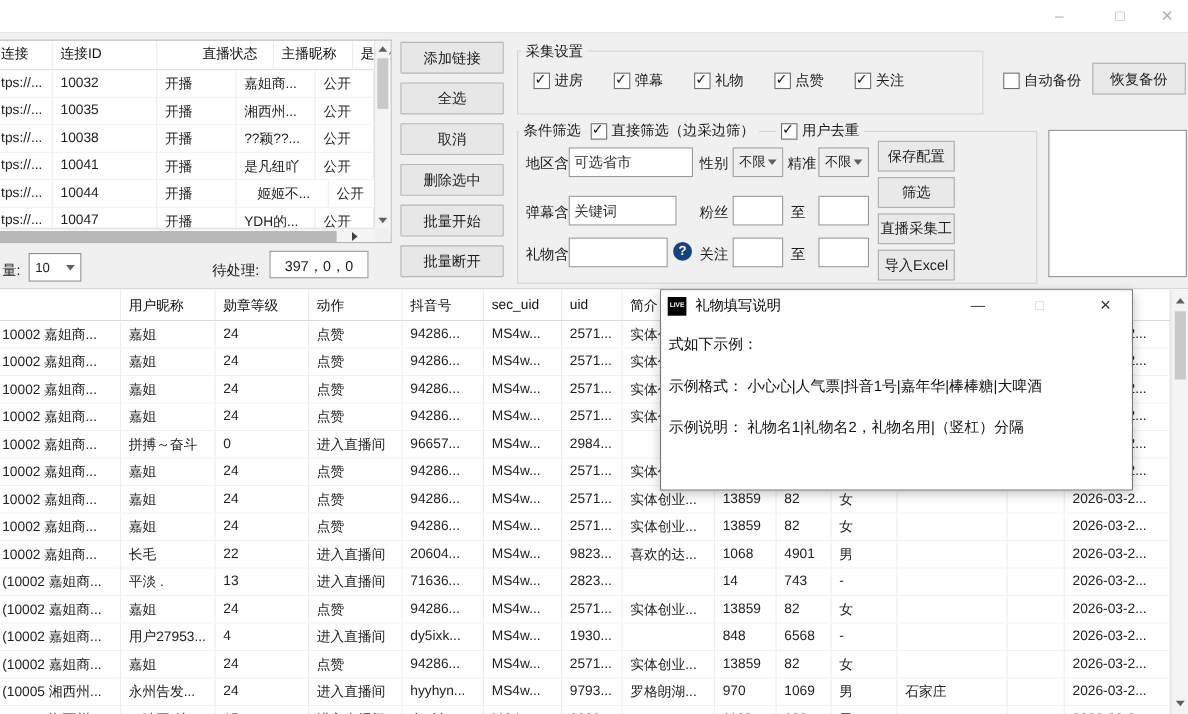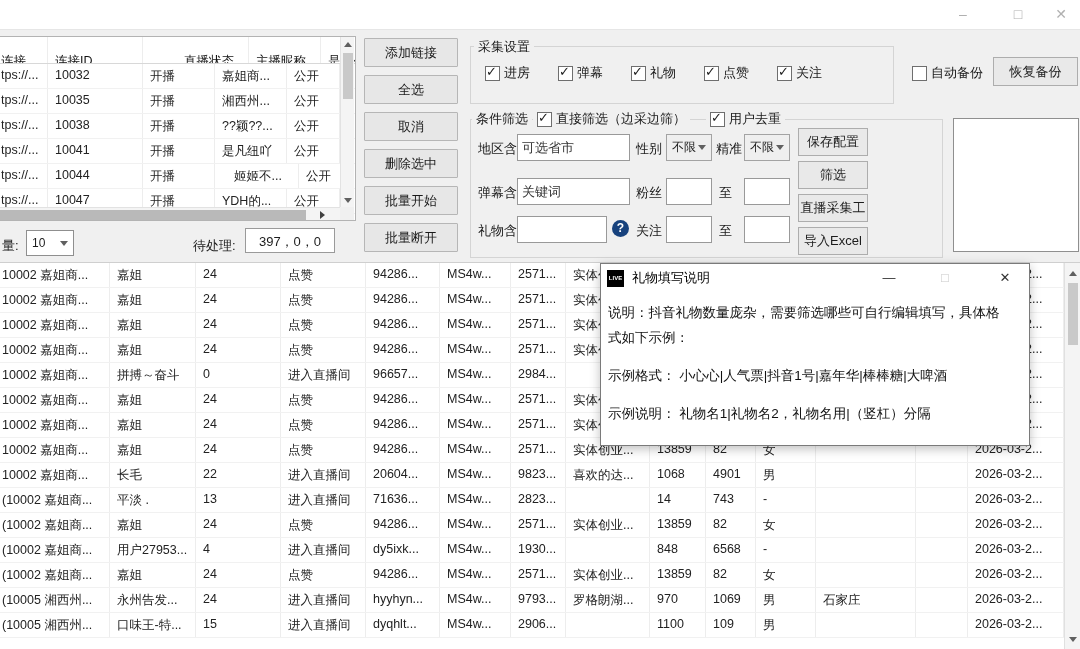--- a/index.html
+++ b/index.html
@@ -15,21 +15,21 @@
   
   .thead{display:flex;background:#fff;border-bottom:1px solid #d8d8d8;}
   .trow{display:flex;background:#fff;border-bottom:1px solid #f1f1f1;}
   .tcell{flex:none;overflow:hidden;white-space:nowrap;box-sizing:border-box;
          padding:4px 2px 0 7px;border-right:1px solid #ededed;color:#222;font-size:12.5px;}
   .th{color:#111;}
 
   
   .top-panel{left:0;top:36px;width:356px;height:185px;background:#fff;border:1px solid #b3b3b3;border-left:none;overflow:hidden;}
   .top-table .thead{height:26px;}
-  .top-table .thead .tcell{padding-top:16px;}
+  .top-table .thead .tcell{padding-top:4px;}
   .top-table .trow{height:24px;}
   .top-table .tcell:first-child{padding-left:1px;}
   
   .vsb-top{left:340px;top:0;width:14px;height:170px;background:#f4f4f4;border-left:1px solid #e2e2e2;}
   .hsb-top{left:0;top:170px;width:340px;height:14px;background:#f4f4f4;border-top:1px solid #e2e2e2;}
   .sb-thumb-h{left:0;top:2px;width:306px;height:10px;background:#b9b9b9;}
   .sb-corner{left:340px;top:170px;width:14px;height:14px;background:#f0f0f0;}
 
   .tri{width:0;height:0;display:inline-block;}
   .tri-up{border-left:4px solid transparent;border-right:4px solid transparent;border-bottom:5px solid #606060;}
@@ -241,21 +241,21 @@
     <span>不限</span>
     <span class="tri tri-down"></span>
   </div>
   <div class="abs lbl" style="left:716px;top:140px;">精准</div>
   <div class="abs combo combo-gray" style="left:744px;top:134px;width:46px;height:27px;">
     <span>不限</span>
     <span class="tri tri-down"></span>
   </div>
 
   <div class="abs lbl" style="left:478px;top:184px;">弹幕含</div>
-  <input class="abs input" style="left: 517px; top: 178px; width: 113px; height: 27px;" value="关键词">
+  <input class="abs input" style="left: 517px; top: 178px; width: 98px; height: 27px;" value="关键词">
   <div class="abs lbl" style="left:636px;top:184px;">粉丝</div>
   <input class="abs input" style="left: 666px; top: 178px; width: 46px; height: 27px;">
   <div class="abs lbl" style="left:719px;top:184px;">至</div>
   <input class="abs input" style="left: 744px; top: 178px; width: 46px; height: 27px;">
 
   <div class="abs lbl" style="left:478px;top:222px;">礼物含</div>
   <input class="abs input" style="left: 517px; top: 216px; width: 90px; height: 27px;">
   <div class="abs help-circle" style="left:612px;top:220px;">?</div>
   <div class="abs lbl" style="left:636px;top:222px;">关注</div>
   <input class="abs input" style="left: 666px; top: 216px; width: 46px; height: 27px;">
@@ -264,20 +264,36 @@
 
   <div class="abs btn-sm" style="left:798px;top:128px;width:70px;height:28px;line-height:26px;font-size:13px;">保存配置</div>
   <div class="abs btn-sm" style="left:798px;top:161px;width:70px;height:28px;line-height:26px;font-size:13px;">筛选</div>
   <div class="abs btn-sm" style="left:798px;top:194px;width:70px;height:28px;line-height:26px;font-size:13px;">直播采集工具</div>
   <div class="abs btn-sm" style="left:798px;top:227px;width:70px;height:28px;line-height:26px;font-size:13px;">导入Excel</div>
 
   <div class="abs" style="left:953px;top:118px;width:126px;height:134px;background:#fff;border:1px solid #8f8f8f;"></div>
 
   <div class="abs bottom-section">
     <div class="bottom-table">
+        <div class="thead">
+          <div class="tcell th" style="width: 110px;"></div>
+          <div class="tcell th" style="width: 86px;">用户昵称</div>
+          <div class="tcell th" style="width: 85px;">勋章等级</div>
+          <div class="tcell th" style="width: 85px;">动作</div>
+          <div class="tcell th" style="width: 74px;">抖音号</div>
+          <div class="tcell th" style="width: 71px;">sec_uid</div>
+          <div class="tcell th" style="width: 55px;">uid</div>
+          <div class="tcell th" style="width: 84px;">简介</div>
+          <div class="tcell th" style="width: 56px;"></div>
+          <div class="tcell th" style="width: 50px;"></div>
+          <div class="tcell th" style="width: 60px;"></div>
+          <div class="tcell th" style="width: 100px;"></div>
+          <div class="tcell th" style="width: 52px;"></div>
+          <div class="tcell th" style="width: 96px;"></div>
+        </div>
         <div class="trow">
           <div class="tcell" style="width: 110px;">10002 嘉姐商...</div>
           <div class="tcell" style="width: 86px;">嘉姐</div>
           <div class="tcell" style="width: 85px;">24</div>
           <div class="tcell" style="width: 85px;">点赞</div>
           <div class="tcell" style="width: 74px;">94286...</div>
           <div class="tcell" style="width: 71px;">MS4w...</div>
           <div class="tcell" style="width: 55px;">2571...</div>
           <div class="tcell" style="width: 84px;">实体创业...</div>
           <div class="tcell" style="width: 56px;">13859</div>
@@ -525,21 +541,20 @@
 
   <div class="abs dialog">
     <div class="dlg-titlebar">
       <div class="dlg-badge">LIVE</div>
       <div class="dlg-title">礼物填写说明</div>
     </div>
     <div class="dlg-btn" style="left:272px;">—</div>
     <div class="dlg-btn" style="left:328px;color:#c9c9c9;">□</div>
     <div class="dlg-btn" style="left:388px;">✕</div>
     <div class="dlg-content">
-      <div class="dlg-line">说明：抖音礼物数量庞杂，需要筛选哪些可自行编辑填写，具体格</div>
       <div class="dlg-line">式如下示例：</div>
       <div class="dlg-line"></div>
       <div class="dlg-line">示例格式：  小心心|人气票|抖音1号|嘉年华|棒棒糖|大啤酒</div>
       <div class="dlg-line"></div>
       <div class="dlg-line">示例说明：  礼物名1|礼物名2，礼物名用|（竖杠）分隔</div>
     </div>
   </div>
 
 </div>
 

